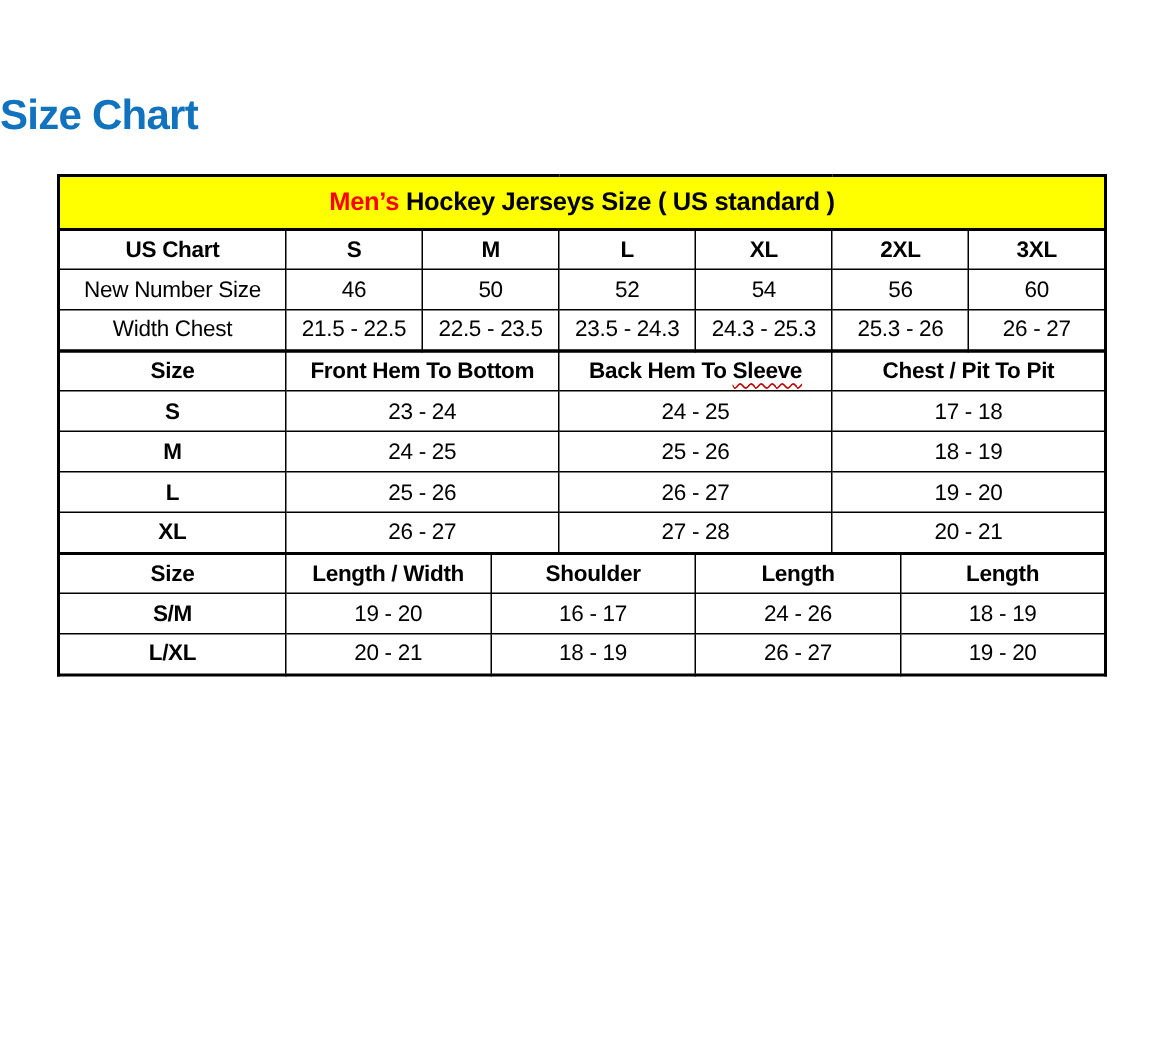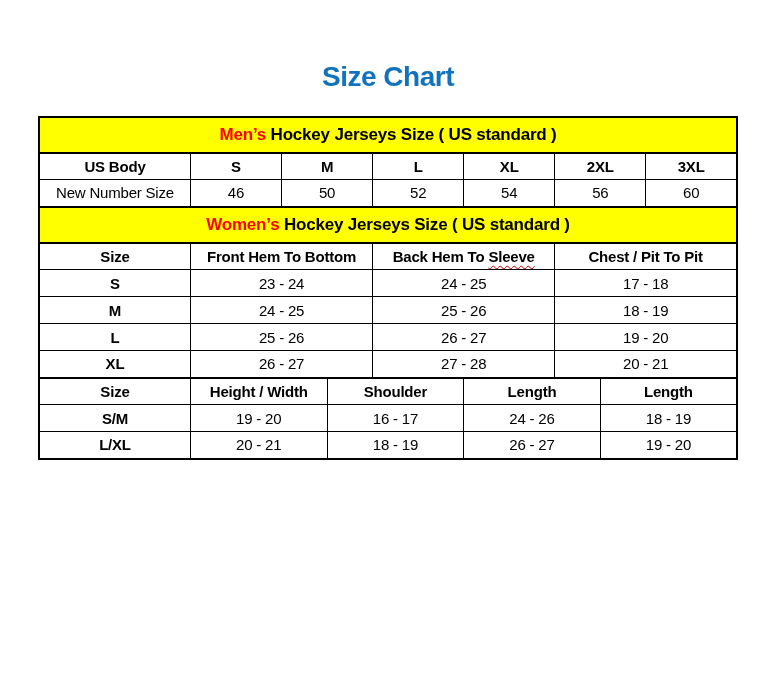--- a/index.html
+++ b/index.html
@@ -13,21 +13,20 @@
   html, body {
     margin: 0; padding: 0;
     background: #ffffff;
     width: 776px; height: 692px;
     overflow: hidden;
     font-family: "Liberation Sans", sans-serif;
   }
   .page { width: 776px; height: 692px; position: relative; }
   h1.page-title {
     margin: 60px 0 11px 0;
-    text-align: center;
     font-size: 28px;
     line-height: 1.2;
     font-weight: bold;
     color: var(--title_blue);
     letter-spacing: -0.5px;
   }
   .tables-wrap {
     margin: 22px 59px 0 38px;
     width: 768px;
   }
@@ -91,53 +90,59 @@
           <col style="width: 13.05%;">
           <col style="width: 13.05%;">
           <col style="width: 13.05%;">
           <col style="width: 13.05%;">
         </colgroup>
       <thead>
         <tr>
           <th class="band" colspan="7"><span class="hl">Men’s</span><span> Hockey Jerseys Size ( US standard )</span></th>
         </tr>
         <tr class="cols">
-            <th>US Body</th>
+            <th>US Chart</th>
             <th>S</th>
             <th>M</th>
             <th>L</th>
             <th>XL</th>
             <th>2XL</th>
             <th>3XL</th>
           </tr>
       </thead>
       <tbody>
           <tr>
             <th class="rowlabel">New Number Size</th>
             <td>46</td>
             <td>50</td>
             <td>52</td>
             <td>54</td>
             <td>56</td>
             <td>60</td>
+          </tr>
+          <tr>
+            <th class="rowlabel">Width Chest</th>
+            <td>21.5 - 22.5</td>
+            <td>22.5 - 23.5</td>
+            <td>23.5 - 24.3</td>
+            <td>24.3 - 25.3</td>
+            <td>25.3 - 26</td>
+            <td>26 - 27</td>
           </tr>
         </tbody>
     </table>
 
     <table class="size-table" data-table="1">
       <colgroup>
           <col style="width: 21.7%;">
           <col style="width: 26.1%;">
           <col style="width: 26.1%;">
           <col style="width: 26.1%;">
         </colgroup>
       <thead>
-        <tr>
-          <th class="band" colspan="4"><span class="hl">Women’s</span><span> Hockey Jerseys Size ( US standard )</span></th>
-        </tr>
         <tr class="cols">
             <th>Size</th>
             <th>Front Hem To Bottom</th>
             <th><span>Back Hem To </span><span class="squiggle">Sleeve</span></th>
             <th>Chest / Pit To Pit</th>
           </tr>
       </thead>
       <tbody>
           <tr>
             <th class="rowlabel">S</th>
@@ -170,21 +175,21 @@
       <colgroup>
           <col style="width: 21.7%;">
           <col style="width: 19.575%;">
           <col style="width: 19.575%;">
           <col style="width: 19.575%;">
           <col style="width: 19.575%;">
         </colgroup>
       <thead>
         <tr class="cols">
             <th>Size</th>
-            <th>Height / Width</th>
+            <th>Length / Width</th>
             <th>Shoulder</th>
             <th>Length</th>
             <th>Length</th>
           </tr>
       </thead>
       <tbody>
           <tr>
             <th class="rowlabel">S/M</th>
             <td>19 - 20</td>
             <td>16 - 17</td>

